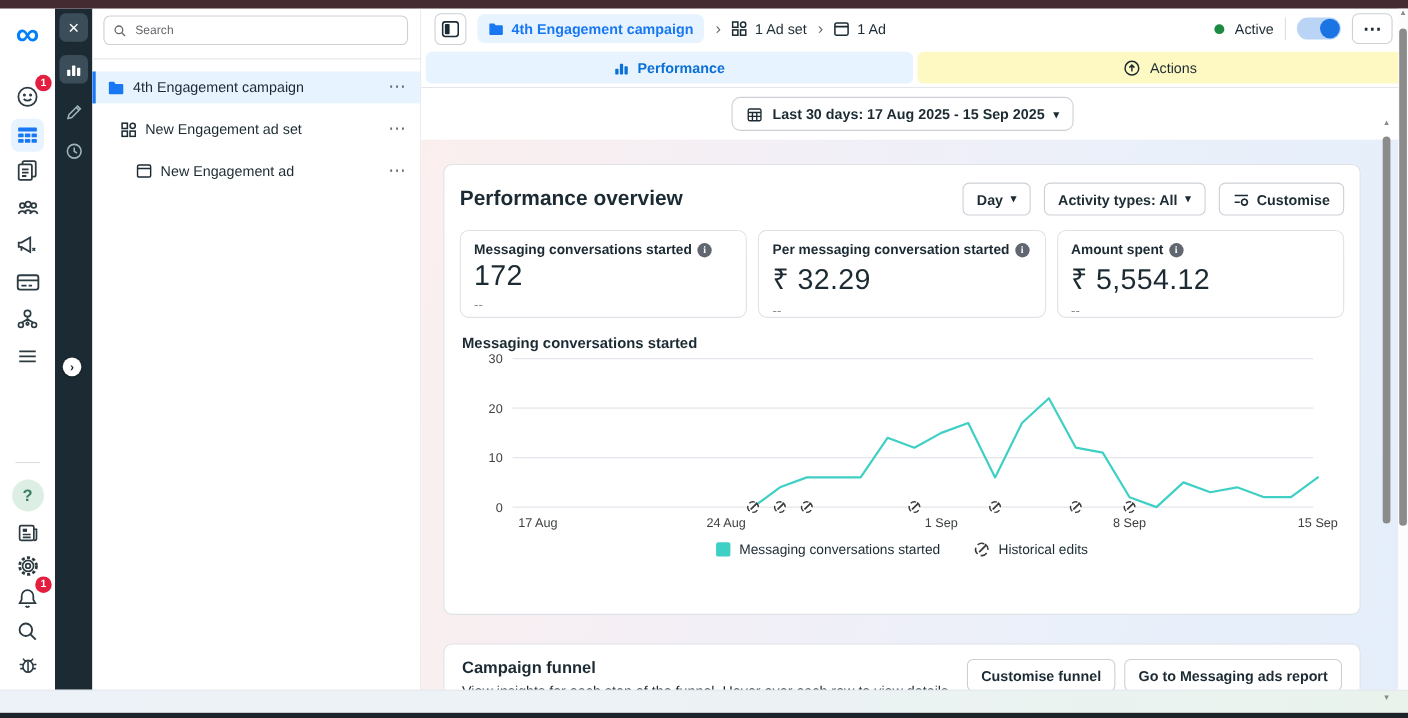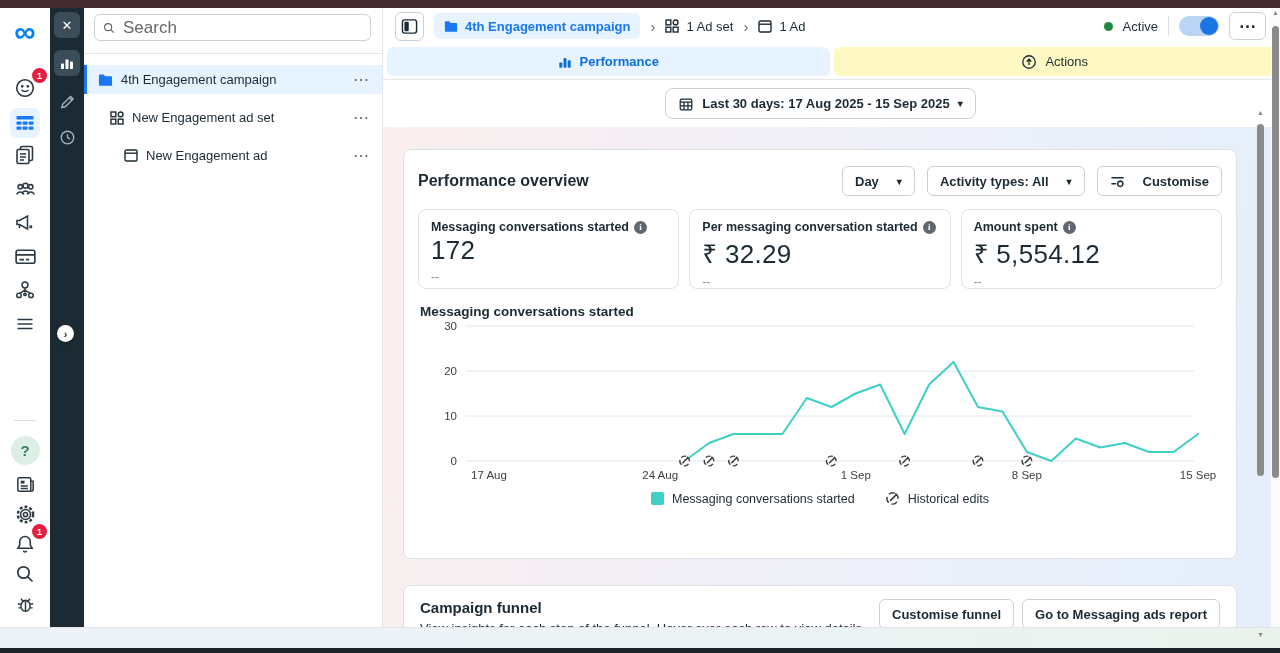--- a/index.html
+++ b/index.html
@@ -34,21 +34,21 @@
   .dtb-close { top:4px; color:#fff; font-size:13px; }
   .expand-btn { position:absolute; left:7px; top:317px; width:17px; height:17px; border-radius:50%;
                 background:#fff; box-shadow:0 1px 3px rgba(0,0,0,.4); color:#1c2b33; font-size:11px; font-weight:bold;
                 display:flex; align-items:center; justify-content:center; cursor:pointer; z-index:5; }
 
   
   .tree-panel { width:299px; flex:none; background:#fff; border-right:1px solid #e4e6eb; position:relative; }
   .search-wrap { position:relative; margin:6px 11px 0 10px; }
   .search-wrap svg { position:absolute; left:8px; top:7px; }
   .search-input { width:100%; height:27px; border:1px solid #ccd0d5; border-radius:6px; padding:0 8px 0 28px;
-                  font-size:17px; font-family:inherit; color:#1c2b33; outline:none; }
+                  font-size:11px; font-family:inherit; color:#1c2b33; outline:none; }
   .search-input::placeholder { color:#65676b; }
   .tree-divider { border-top:1px solid #e4e6eb; margin-top:12px; }
   .tree-rows { margin-top:11px; }
   .tree-row { height:29px; display:flex; align-items:center; gap:8px; padding-right:12px;
               font-size:13px; cursor:pointer; margin-bottom:9px; position:relative; }
   .tree-row .spacer { flex:1; }
   .tree-row-selected { background:#e7f3ff; }
   .tree-row-selected::before { content:""; position:absolute; left:0; top:0; bottom:0; width:3px; background:#1877f2; }
   .row-menu { color:#65676b; font-size:16px; letter-spacing:1px; line-height:0; cursor:pointer; }
 
@@ -79,24 +79,24 @@
   .date-row { height:47px; flex:none; display:flex; align-items:center; justify-content:center; padding-right:22px; background:#fff; }
   .date-btn { height:31px; border:1px solid #ccd0d5; border-radius:8px; background:#fff; display:flex; align-items:center;
               gap:8px; padding:0 12px; font-size:13px; font-weight:bold; cursor:pointer; }
   .caret { font-size:10px; color:#1c2b33; }
 
   .content { flex:1; overflow:hidden; padding:22px 0 0 20px;
              background:linear-gradient(100deg,#fbefee 0%,#f3eff6 33%,#eaf0fa 68%,#e4eefa 100%); }
   .card { width:834px; background:#fff; border:1px solid #dfe2e7; border-radius:8px; }
   .card-overview { height:410px; padding:16px 14px; }
   .ov-header { display:flex; align-items:center; justify-content:space-between; }
-  .ov-title { font-size:16px; font-weight:bold; }
+  .ov-title { font-size:19px; font-weight:bold; }
   .btn-row { display:flex; gap:12px; }
   .btn { height:30px; border:1px solid #ccd0d5; border-radius:6px; background:#fff; display:inline-flex;
-         align-items:center; gap:18px; padding:0 12px; font-size:13px; font-weight:bold; color:#1c2b33; cursor:pointer; }
+         align-items:center; gap:7px; padding:0 12px; font-size:13px; font-weight:bold; color:#1c2b33; cursor:pointer; }
   .metrics { display:flex; gap:10px; margin-top:13px; }
   .metric { flex:1; border:1px solid #dfe2e7; border-radius:8px; padding:10px 12px; height:80px; }
   .metric-label { font-size:12.5px; font-weight:bold; display:flex; align-items:center; gap:5px; }
   .info-dot { width:13px; height:13px; border-radius:50%; background:#606770; color:#fff; font-size:9px; font-weight:bold;
               display:inline-flex; align-items:center; justify-content:center; font-family:"Liberation Serif",serif; cursor:pointer; }
   .metric-value { font-size:26px; margin-top:1px; letter-spacing:.3px; }
   .metric-sub { font-size:12px; color:#8a8d91; margin-top:4px; }
   .chart-title { font-size:13.5px; font-weight:bold; margin:15px 0 2px 2px; }
   .legend { display:flex; justify-content:center; align-items:center; gap:30px; font-size:12.5px; margin-top:2px; }
   .legend-item { display:flex; align-items:center; gap:8px; }

